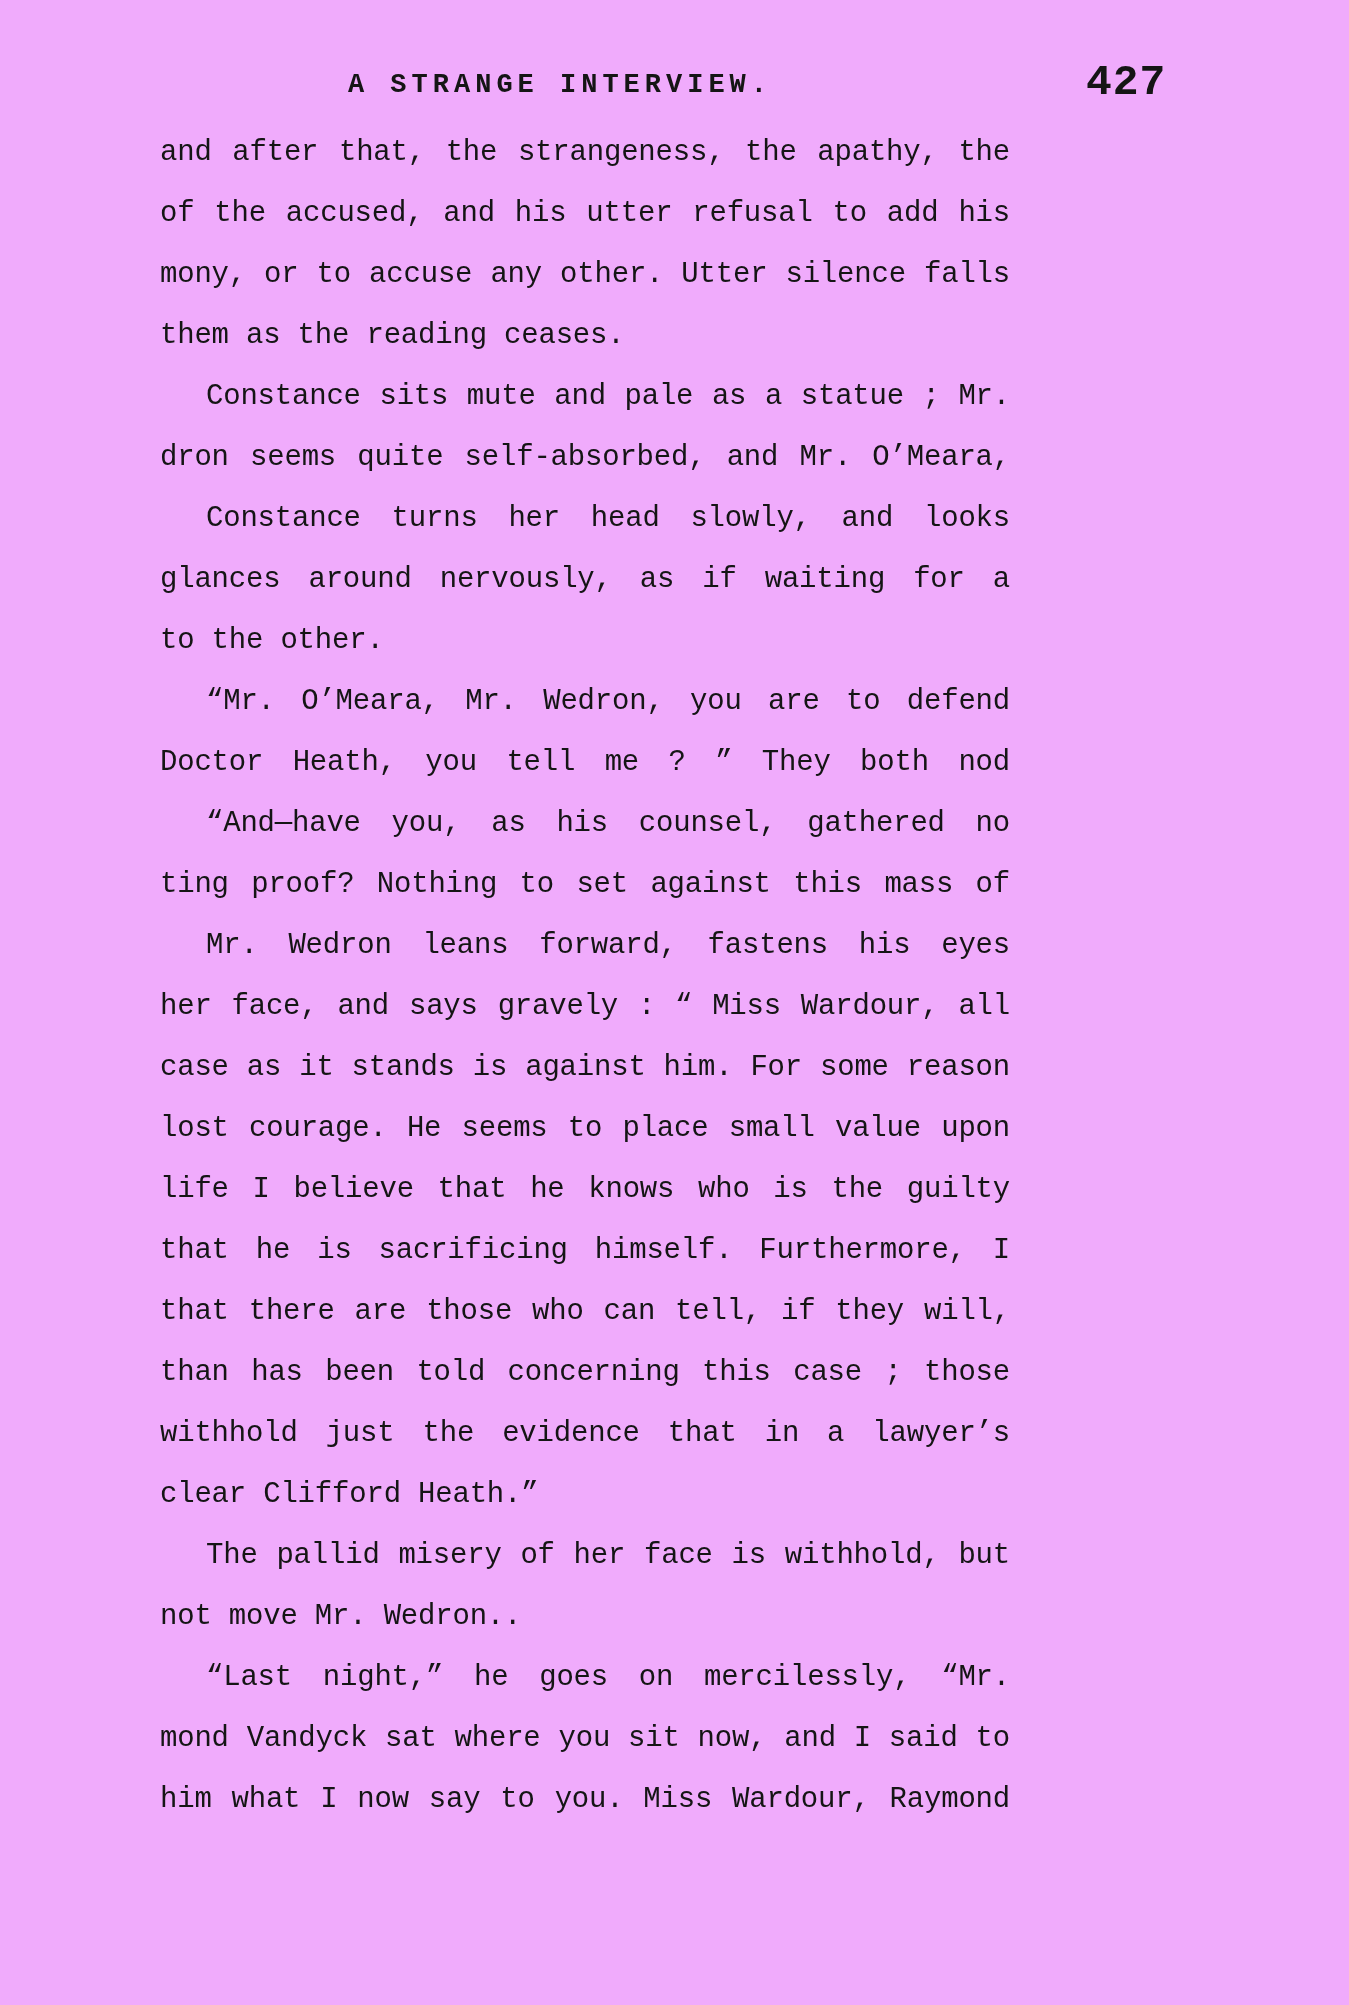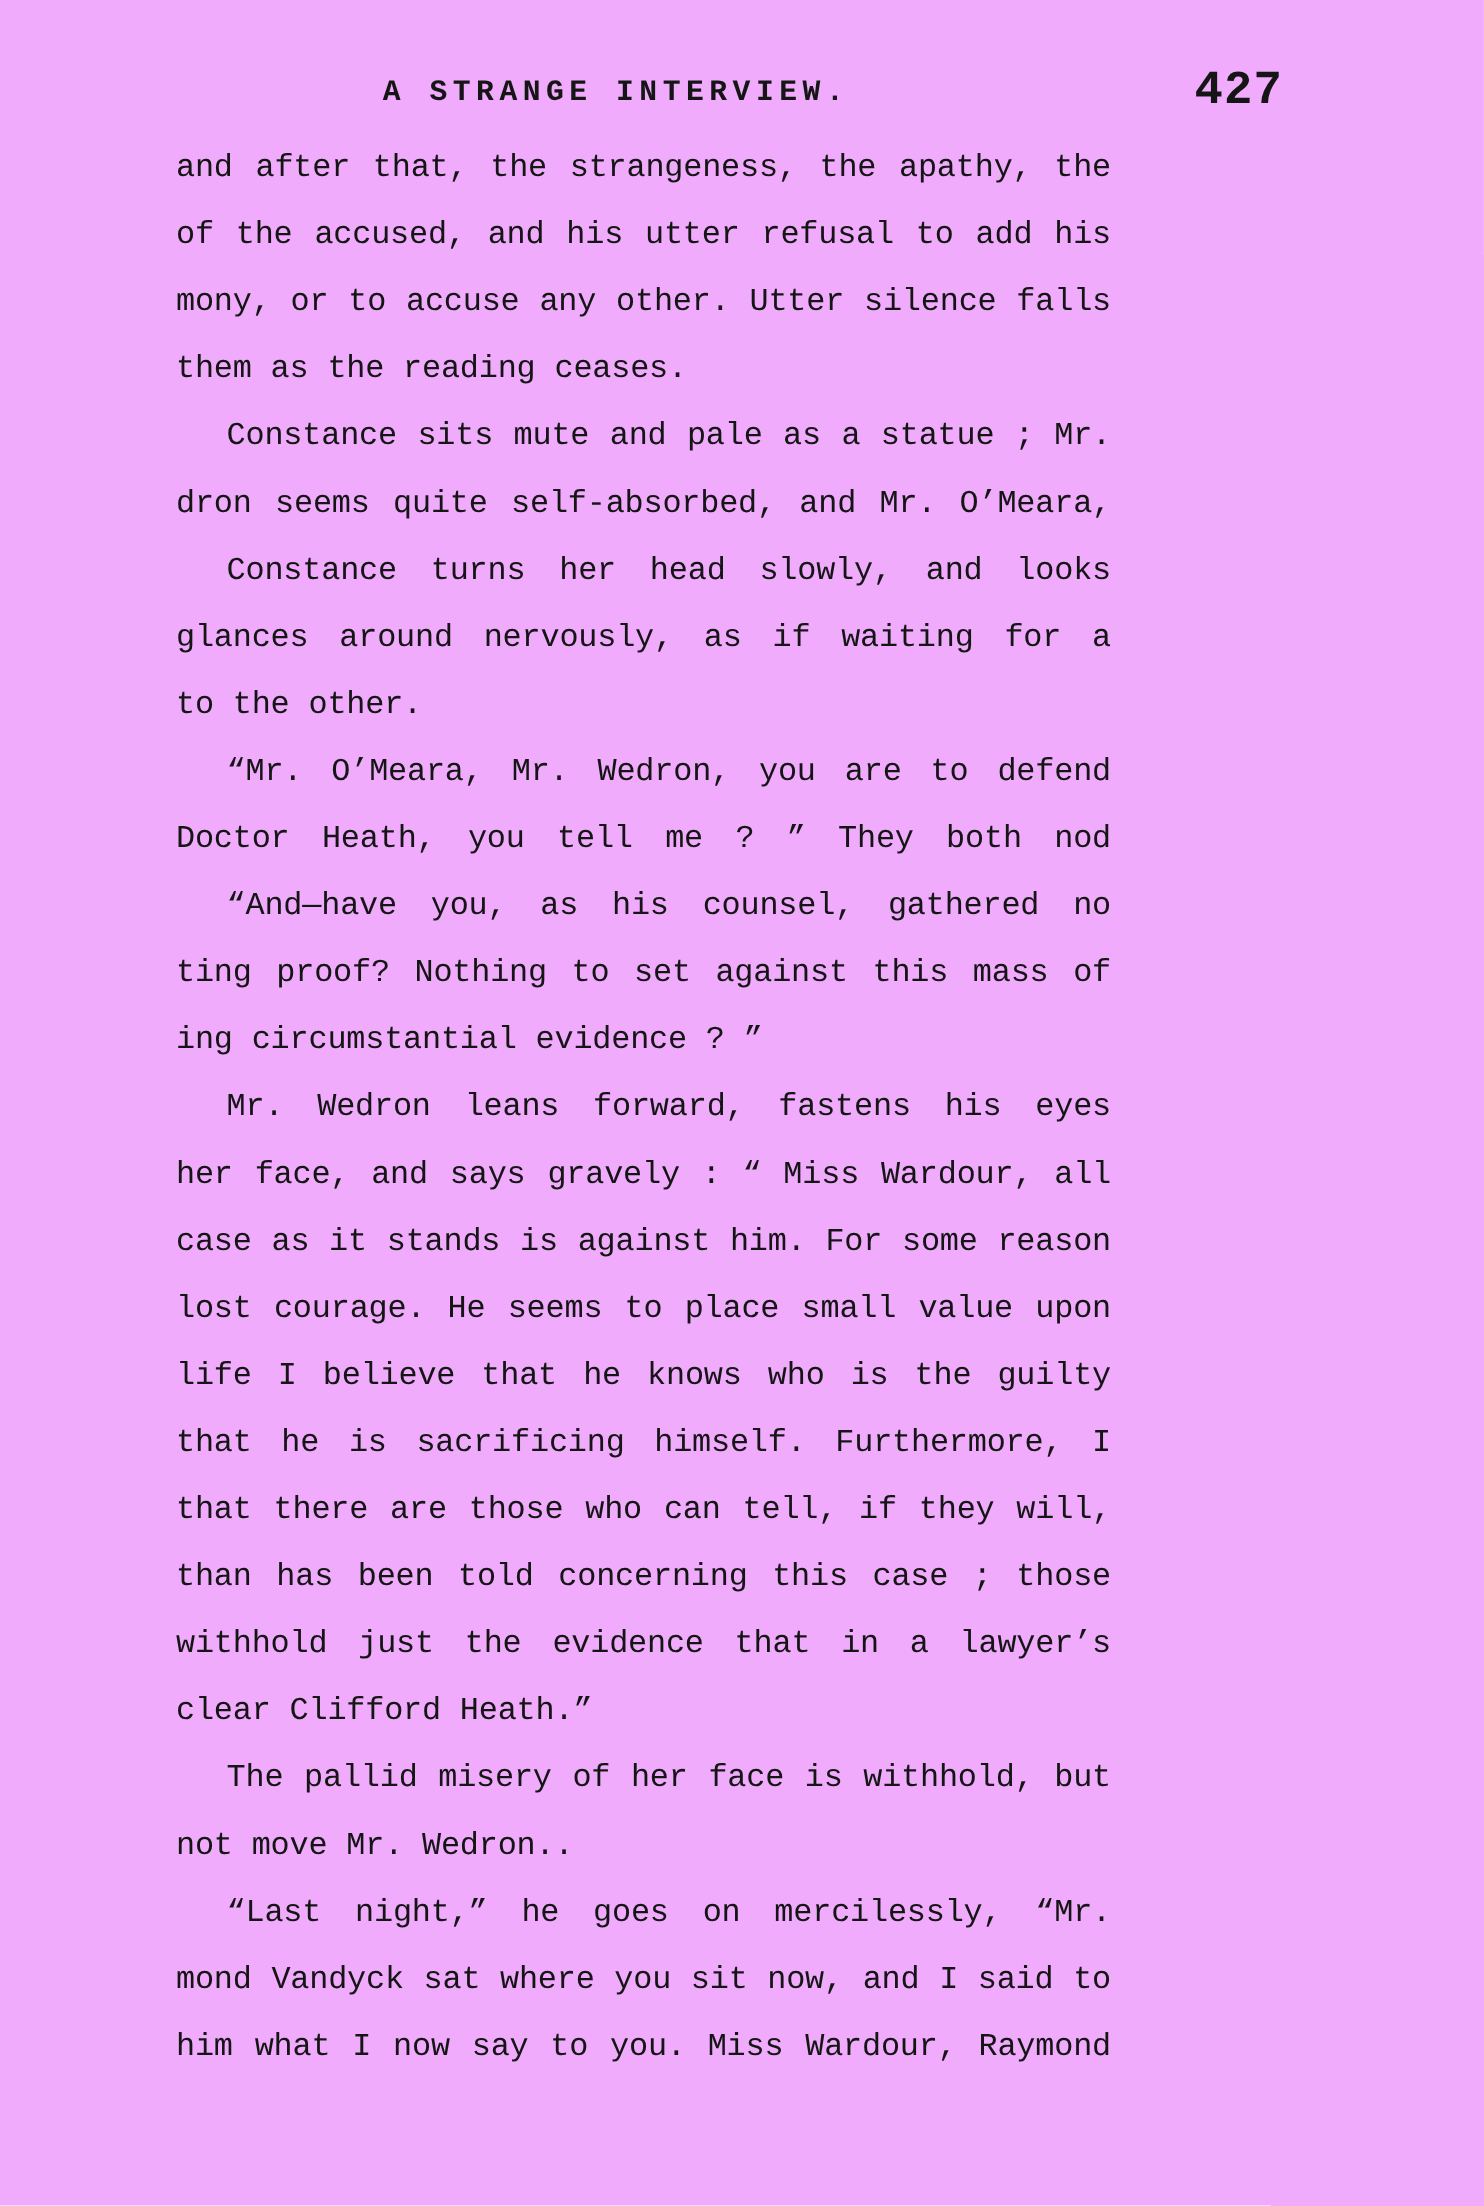--- a/index.html
+++ b/index.html
@@ -81,21 +81,20 @@
       <div class="line last">them as the reading ceases.</div>
       <div class="line indent">Constance sits mute and pale as a statue ; Mr. We-</div>
       <div class="line">dron seems quite self-absorbed, and Mr. O’Meara,</div>
       <div class="line indent">Constance turns her head slowly, and looks from one</div>
       <div class="line last">glances around nervously, as if waiting for a cue.</div>
       <div class="line last">to the other.</div>
       <div class="line indent">“Mr. O’Meara, Mr. Wedron, you are to defend</div>
       <div class="line">Doctor Heath, you tell me ? ” They both nod assent.</div>
       <div class="line indent">“And—have you, as his counsel, gathered no pallia-</div>
       <div class="line">ting proof? Nothing to set against this mass of blight-</div>
-      <div class="line last">ing circumstantial evidence ? ”</div>
       <div class="line indent">Mr. Wedron leans forward, fastens his eyes upon</div>
       <div class="line">her face, and says gravely : “ Miss Wardour, all that</div>
       <div class="line">case as it stands is against him. For some reason he has</div>
       <div class="line">lost courage. He seems to place small value upon his</div>
       <div class="line">life I believe that he knows who is the guilty one, and</div>
       <div class="line">that he is sacrificing himself. Furthermore, I believe</div>
       <div class="line">that there are those who can tell, if they will, far more</div>
       <div class="line">than has been told concerning this case ; those who may</div>
       <div class="line">withhold just the evidence that in a lawyer’s hands will</div>
       <div class="line last">clear Clifford Heath.”</div>

